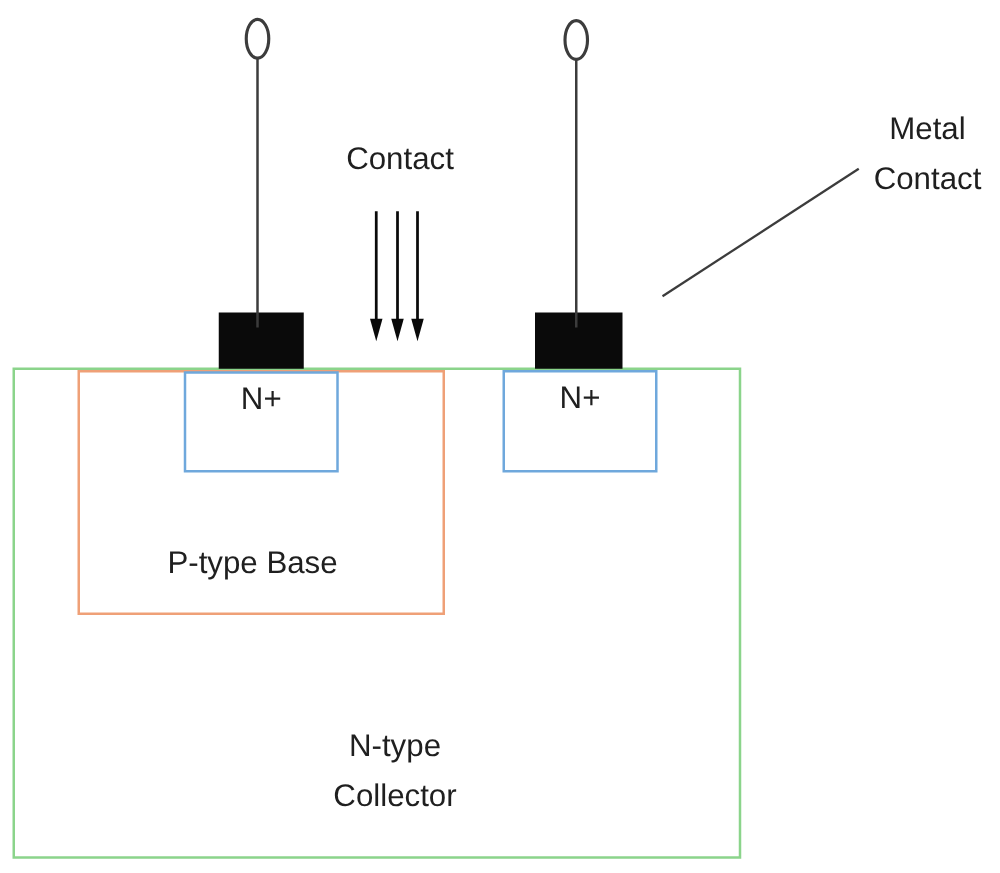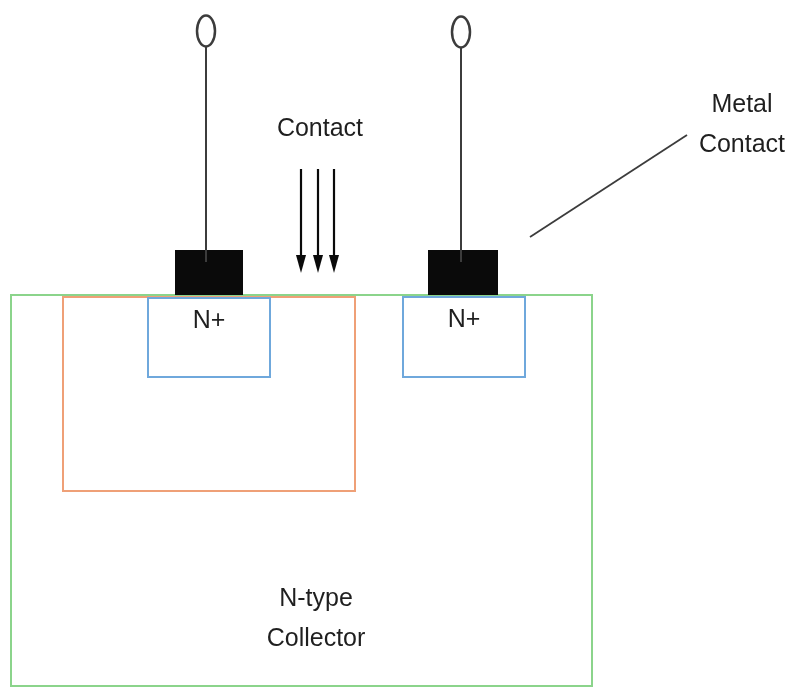--- a/index.html
+++ b/index.html
@@ -99,16 +99,17 @@
       <line x1="334" y1="169" x2="334" y2="258" style="stroke:var(--contact-fill)" stroke-width="2.2"></line>
       <polygon points="329,255 339,255 334,273" style="fill:var(--contact-fill)"></polygon>
     </g>
 
     <line x1="530" y1="237" x2="687" y2="135" style="stroke:var(--line-color)" stroke-width="1.8"></line>
   </svg>
 
   <div class="label label-photons">Contact</div>
   <div class="label label-metal-contact">Metal
 Contact</div>
+  <div class="label label-p-base">P-type Base</div>
   <div class="label label-n-collector">N-type
 Collector</div>
 
 </div>
 
 </body></html>

